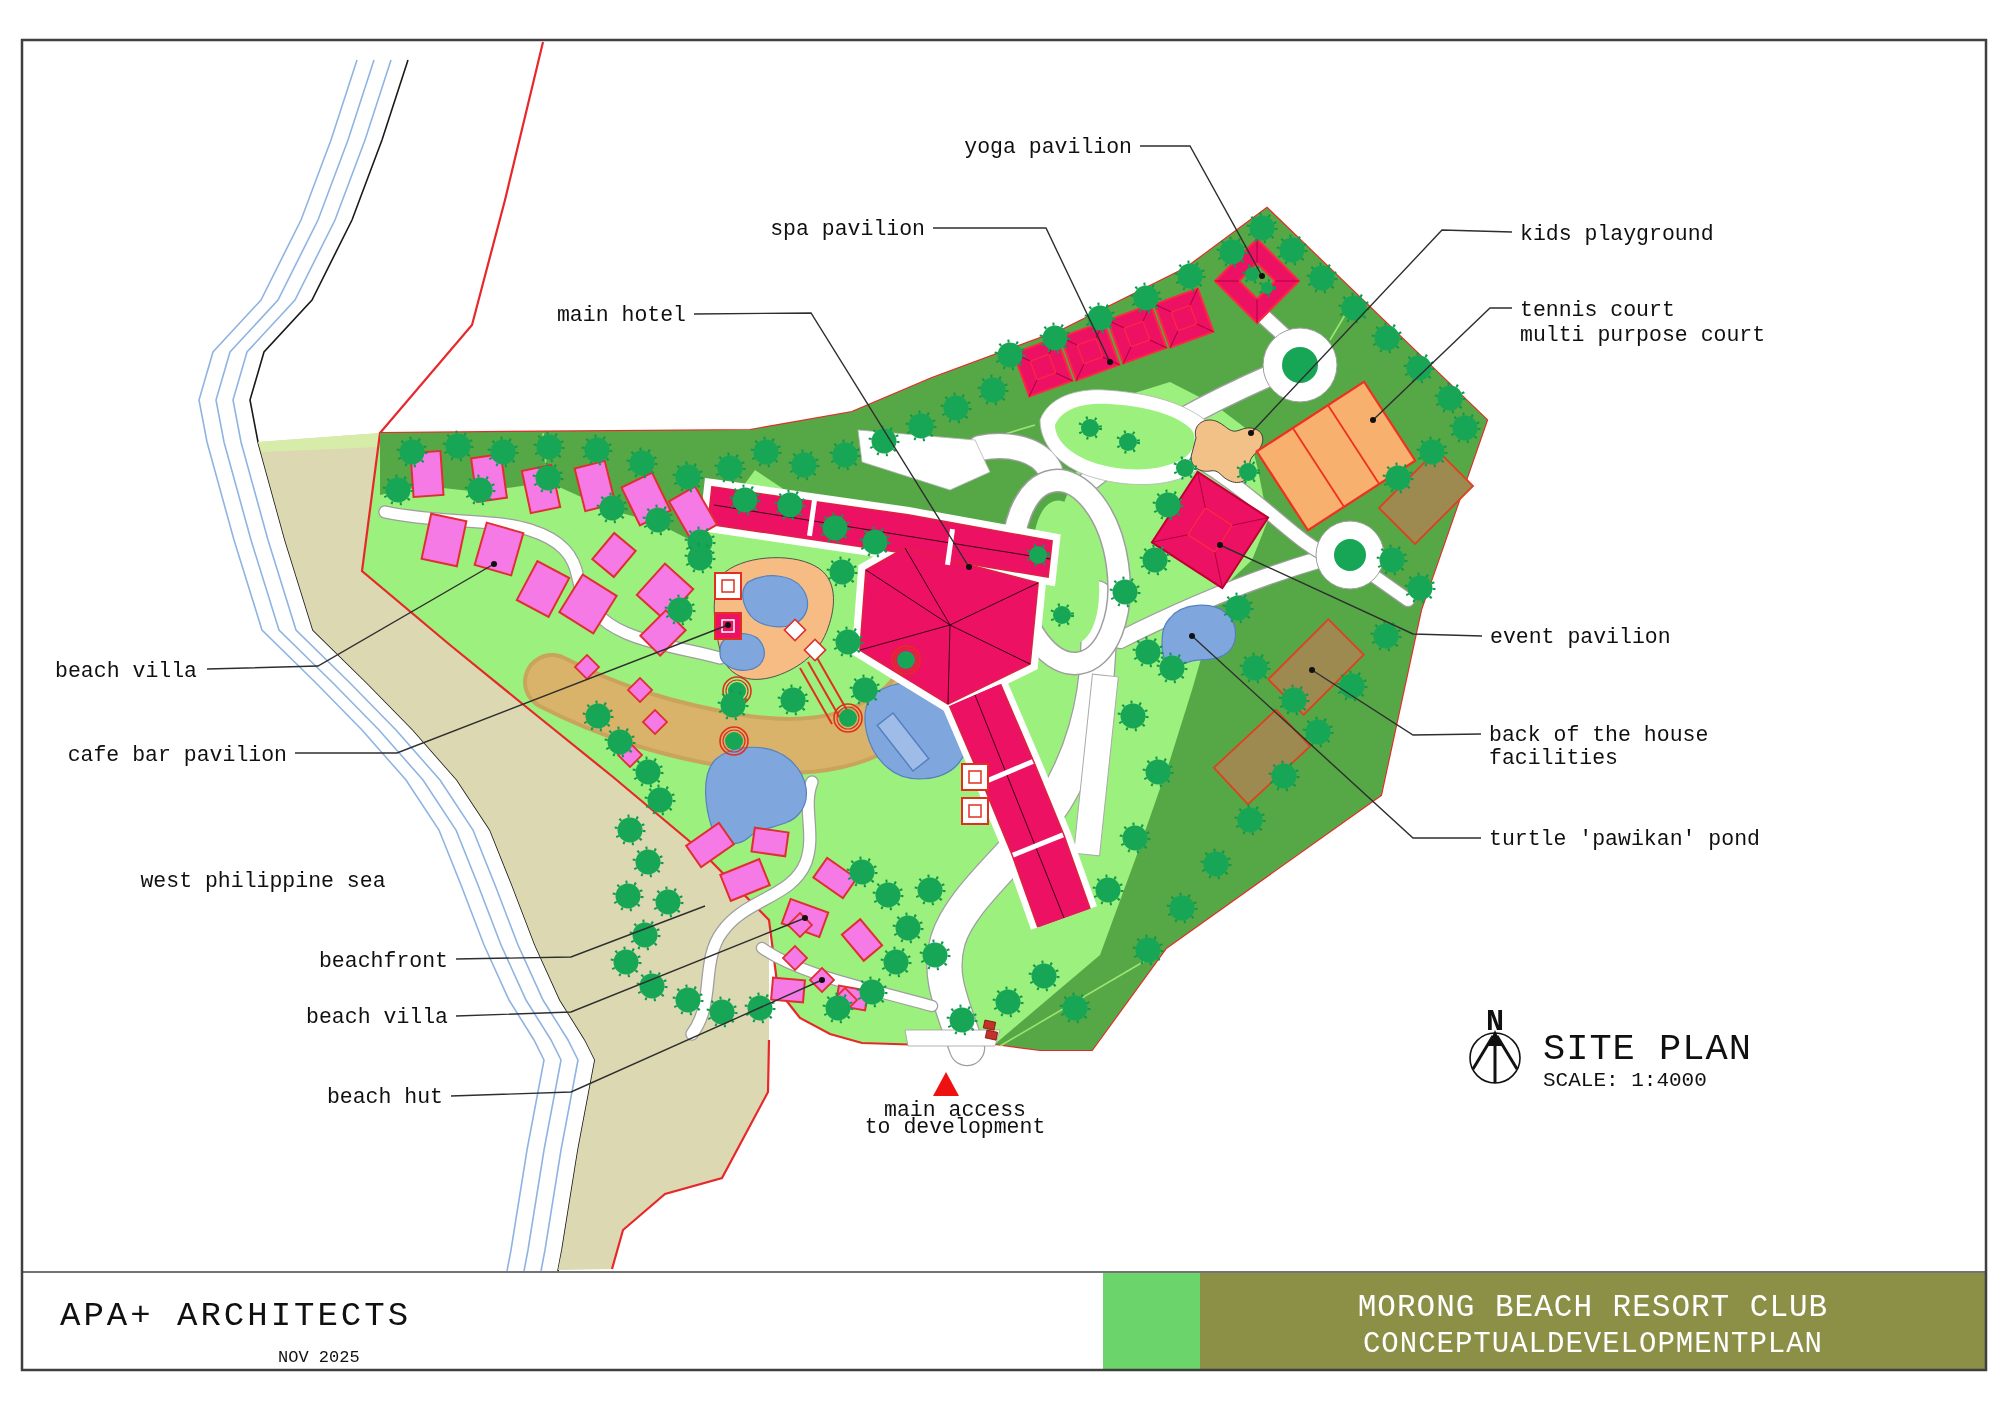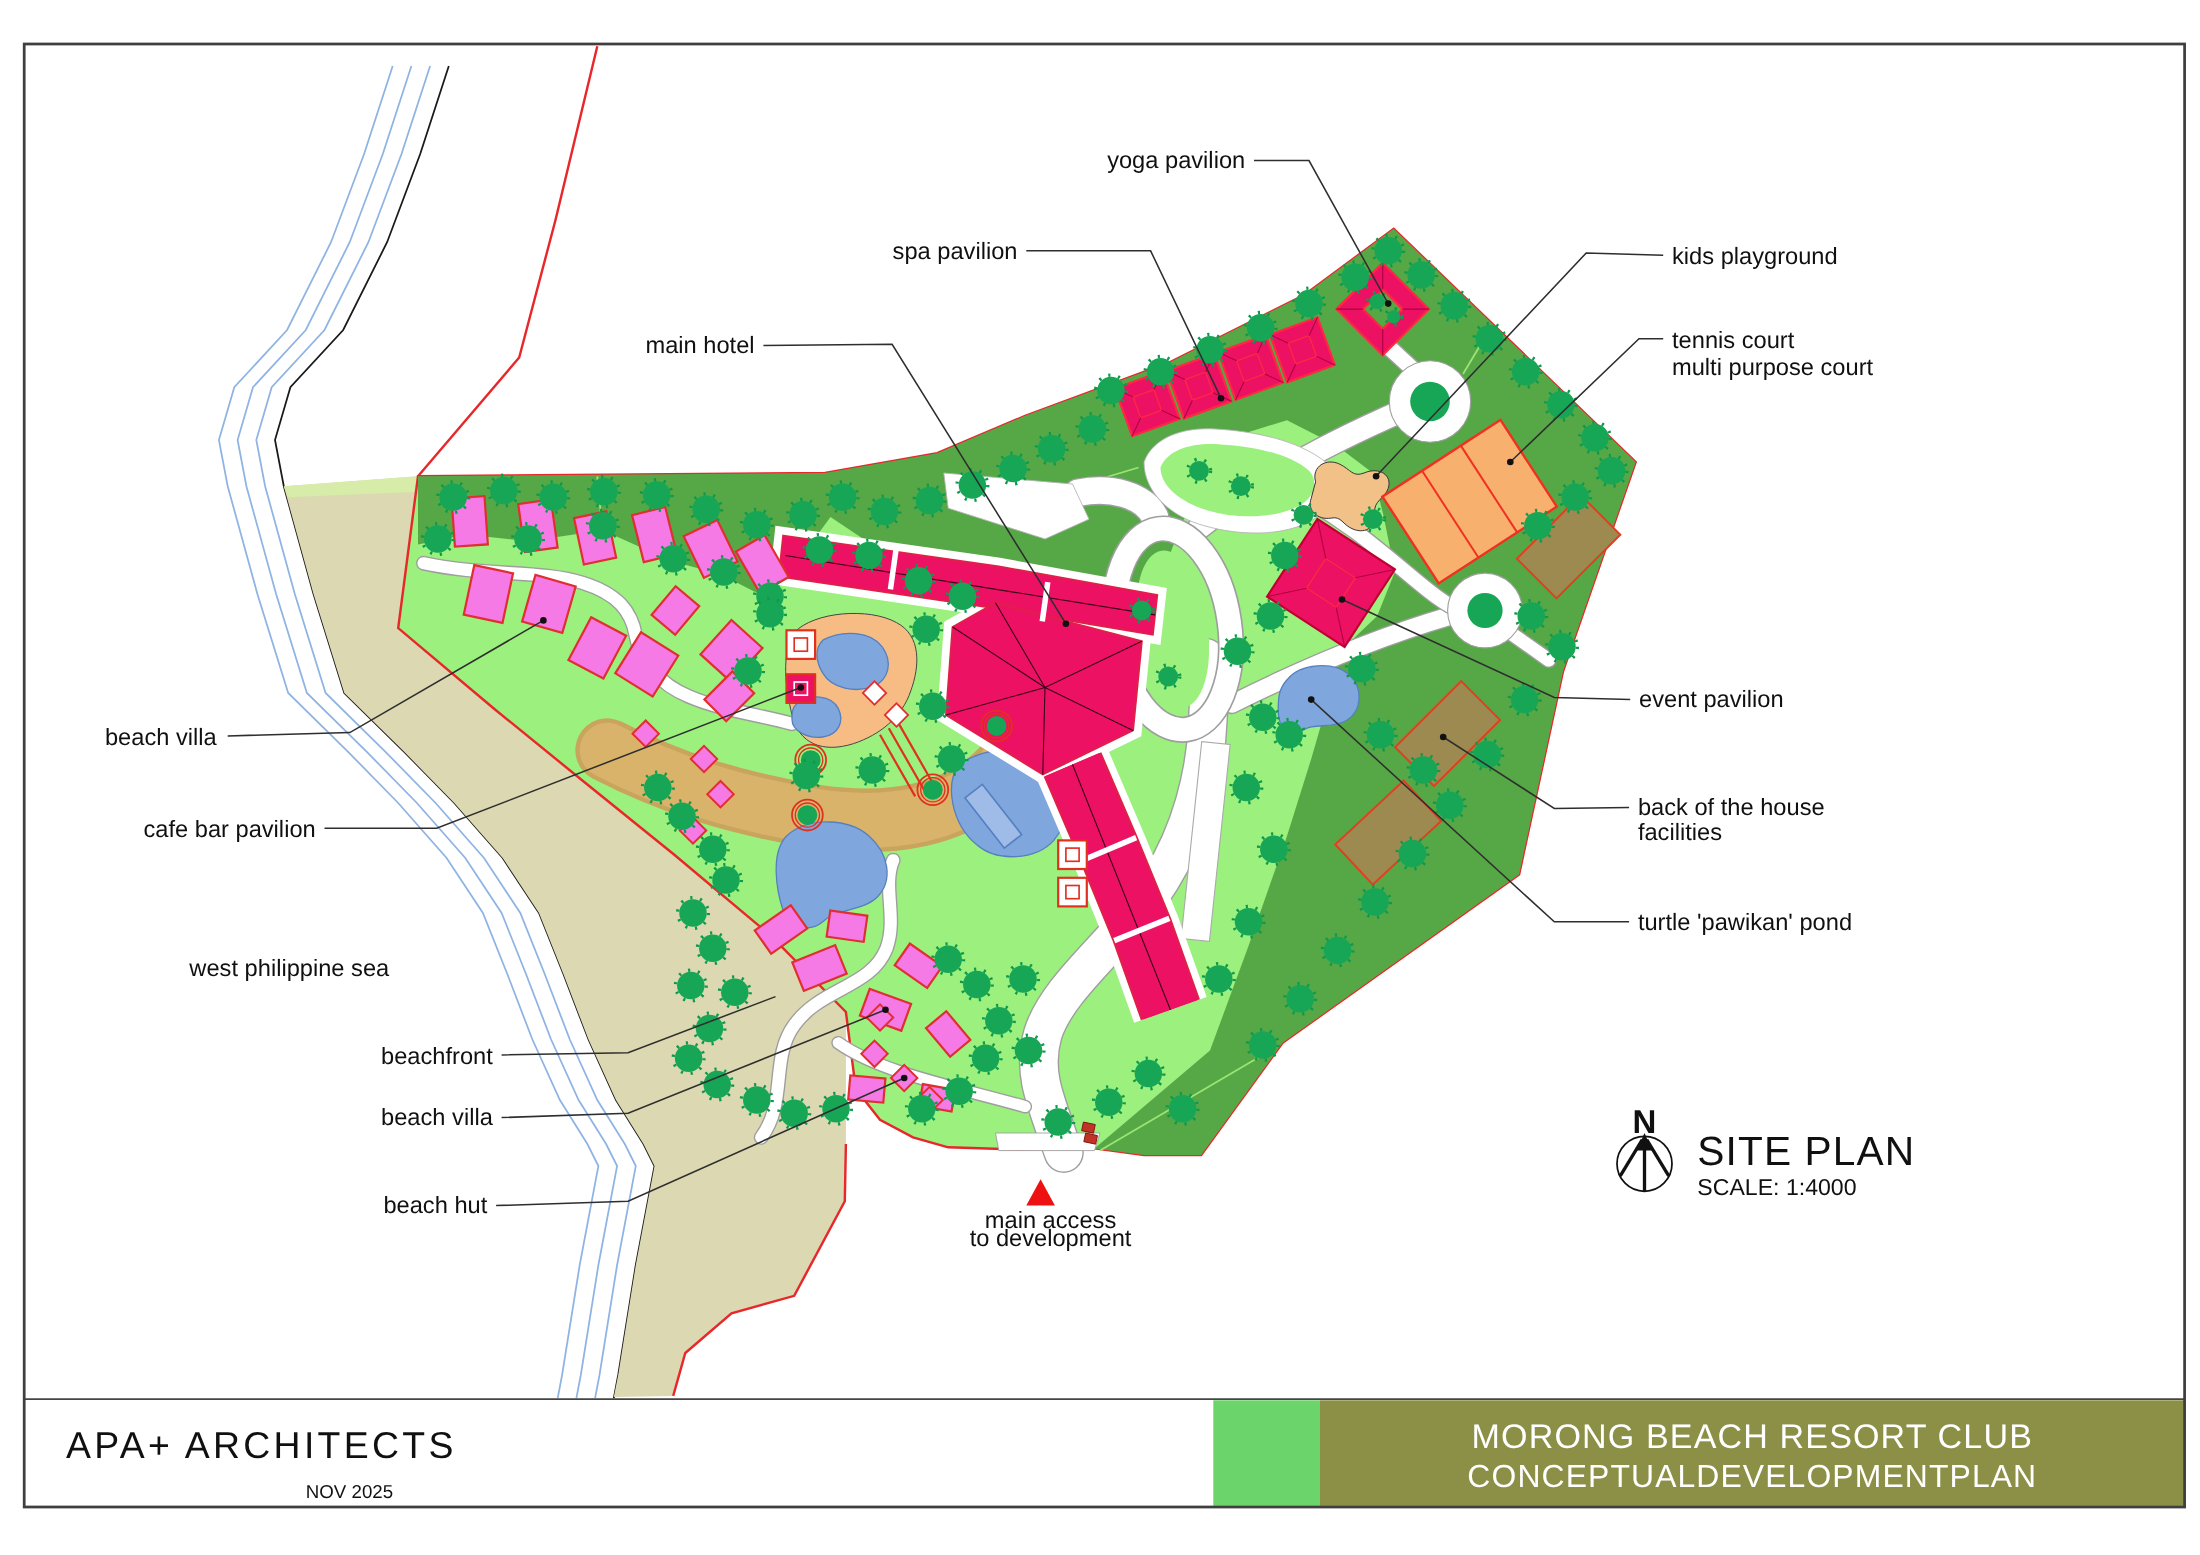--- a/index.html
+++ b/index.html
@@ -1,17 +1,17 @@
 <!DOCTYPE html>
 <html><head>
 <meta charset="utf-8">
 <style>
   html,body{margin:0;padding:0;background:#fff;}
   #page{position:relative;width:2000px;height:1414px;background:#fff;overflow:hidden;
-        font-family:Liberation Sans, sans-serif;}
+        font-family:Liberation Mono, monospace;}
   svg{position:absolute;left:0;top:0;}
   text{fill:#101010;}
   .lbl{font-size:21.5px;}
   .leader{fill:none;stroke:#2e2e2e;stroke-width:1.4;}
   .dot{fill:#111;}
 </style>
 </head>
 <body>
 
 <div id="page">

